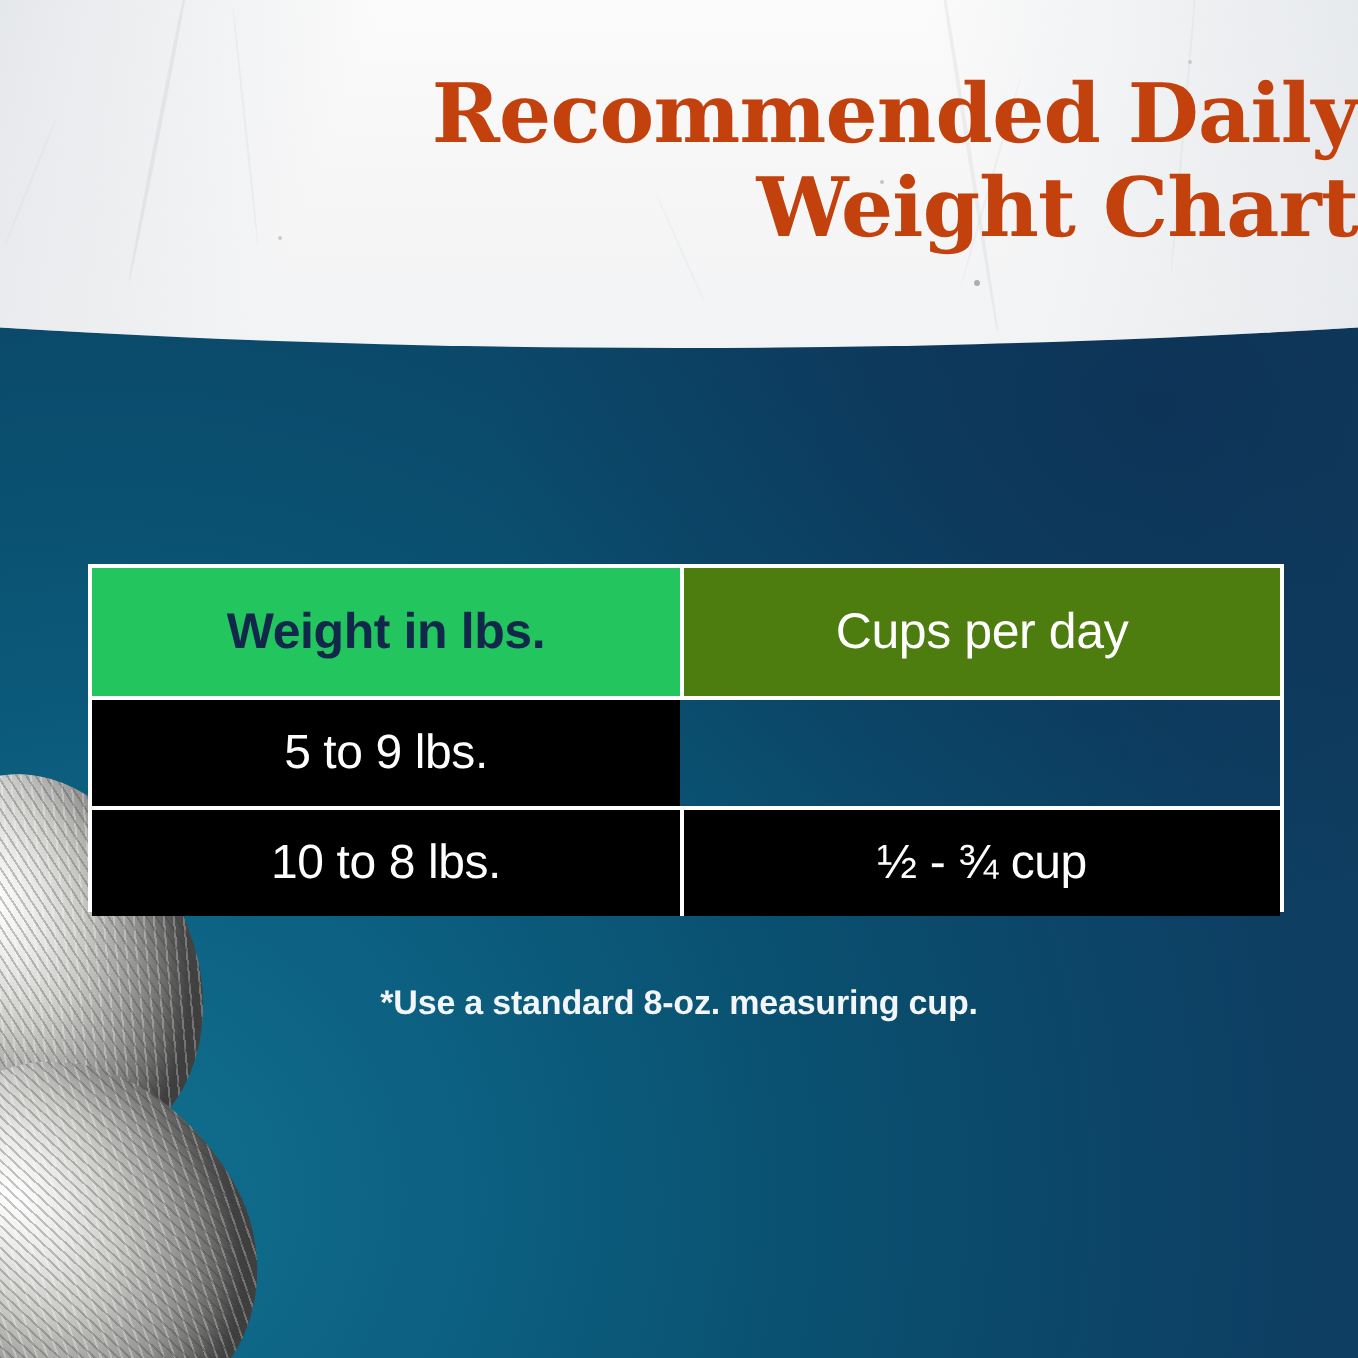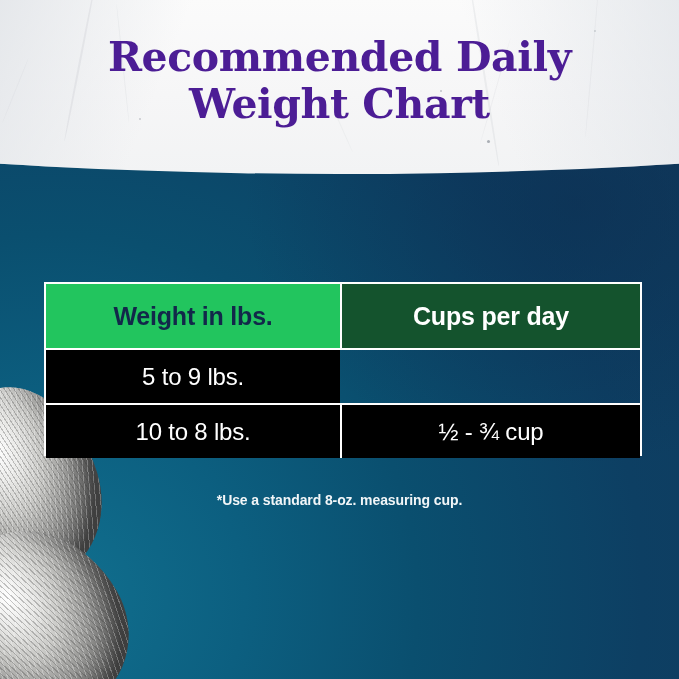--- a/index.html
+++ b/index.html
@@ -81,22 +81,22 @@
     clip-path: ellipse(148% 100% at 50% 0%);
     z-index: -1;
   }
 
   
   .title {
     position: absolute;
     left: 0;
     top: 34px;
     width: 679px;
-    text-align: center;
-    color: #4c1d95;
+    text-align: right;
+    color: #c2410c;
     font-family: "DejaVu Serif", serif;
     font-weight: bold;
     font-size: 41px;
     line-height: 47px;
     letter-spacing: -0.4px;
     z-index: 5;
   }
   .title .line { display: block; }
 
   
@@ -161,45 +161,45 @@
 
   .head-row .col-a {
     background: #22c55e;
     color: #12284a;
     height: 64px;
     font-size: 25px;
     font-weight: bold;
     letter-spacing: -0.2px;
   }
   .head-row .col-b {
-    background: #14532d;
+    background: #4d7c0f;
     color: #ffffff;
     height: 64px;
     font-size: 25px;
-    font-weight: bold;
+    font-weight: normal;
     letter-spacing: -0.2px;
   }
   .body-row .cell {
     background: #000000;
     color: #ffffff;
     height: 53px;
     font-size: 24px;
     font-weight: 500;
     letter-spacing: -0.2px;
   }
 
   
   .footnote {
     position: absolute;
     left: 0;
     top: 492px;
     width: 679px;
     text-align: center;
     color: #f2f6f8;
-    font-size: 14px;
+    font-size: 17px;
     font-weight: bold;
     letter-spacing: -0.1px;
     z-index: 6;
   }
 </style>
 </head>
 <body>
 
 <div id="page">
 

